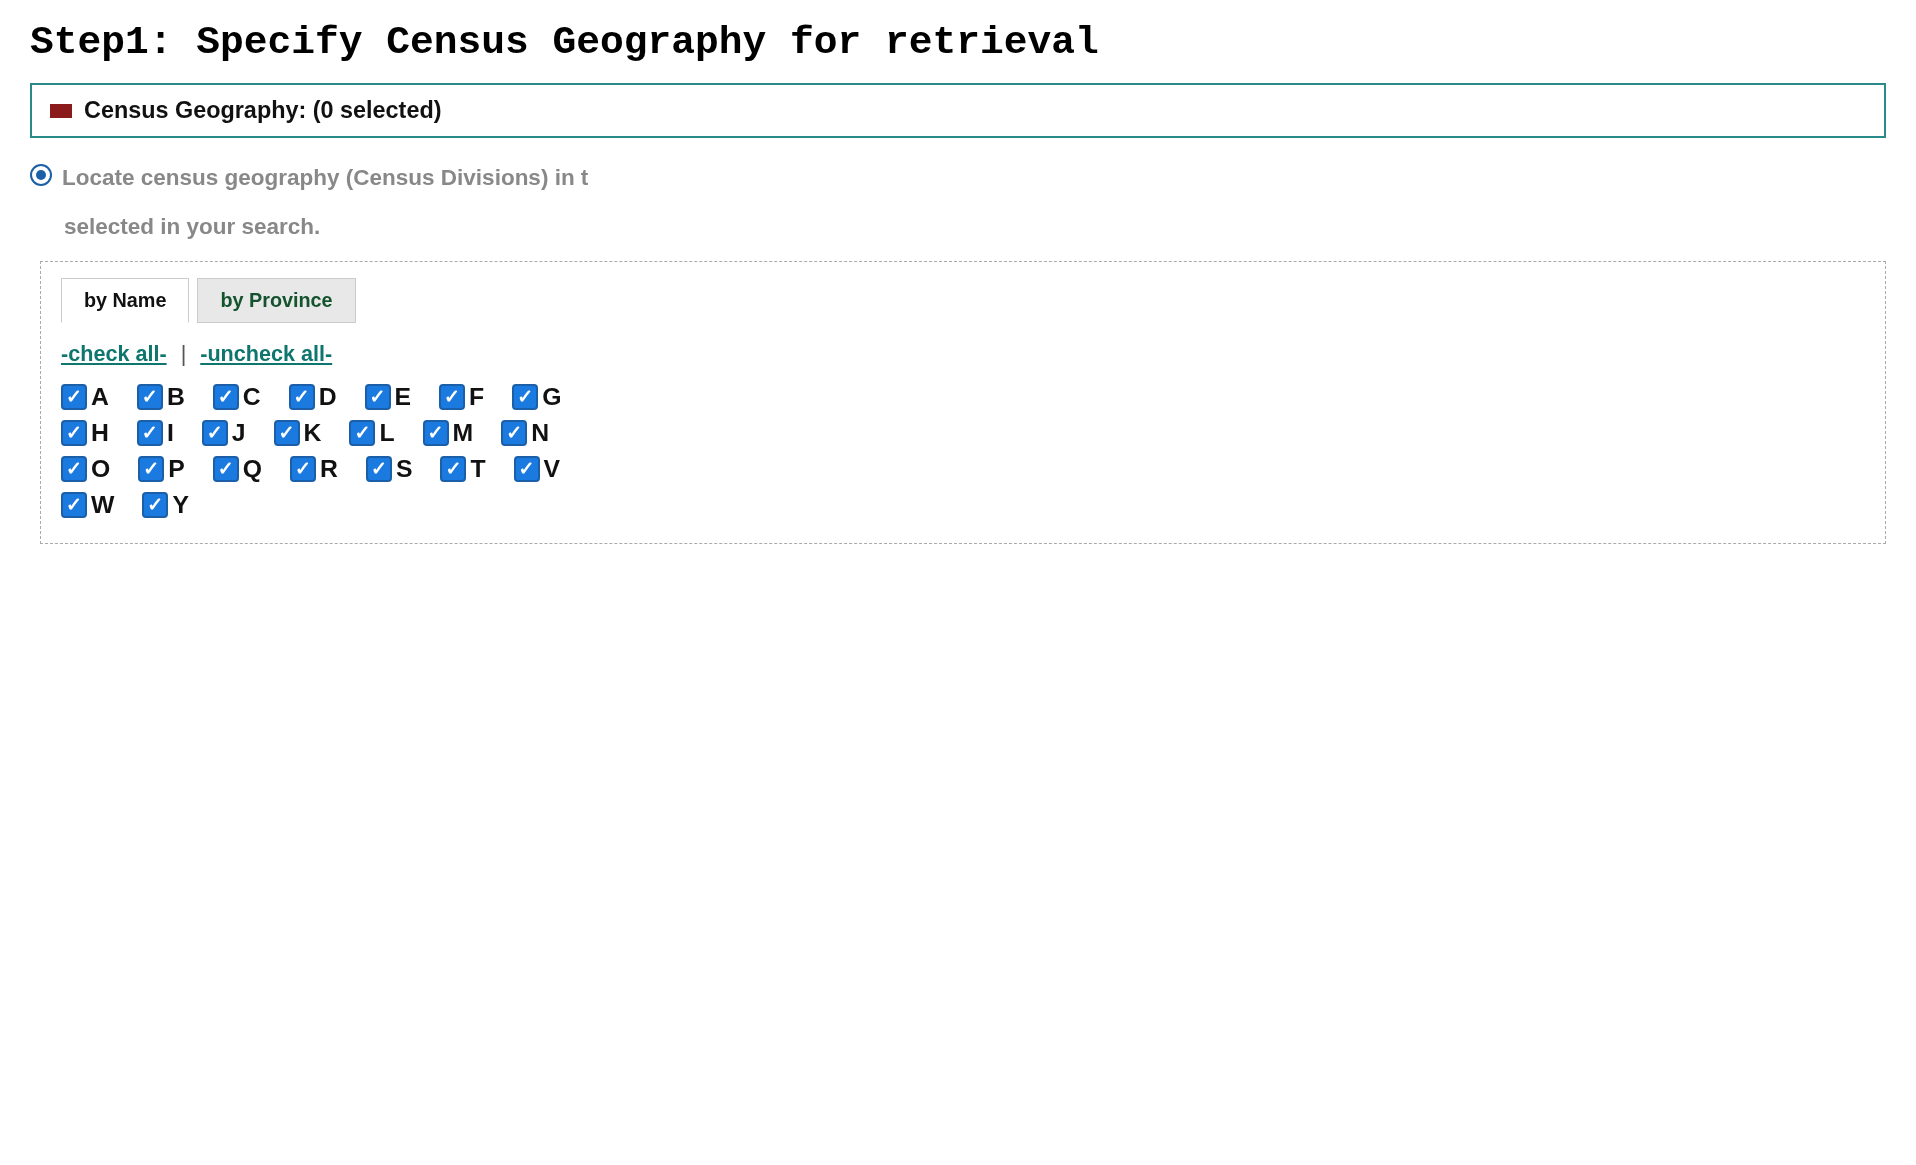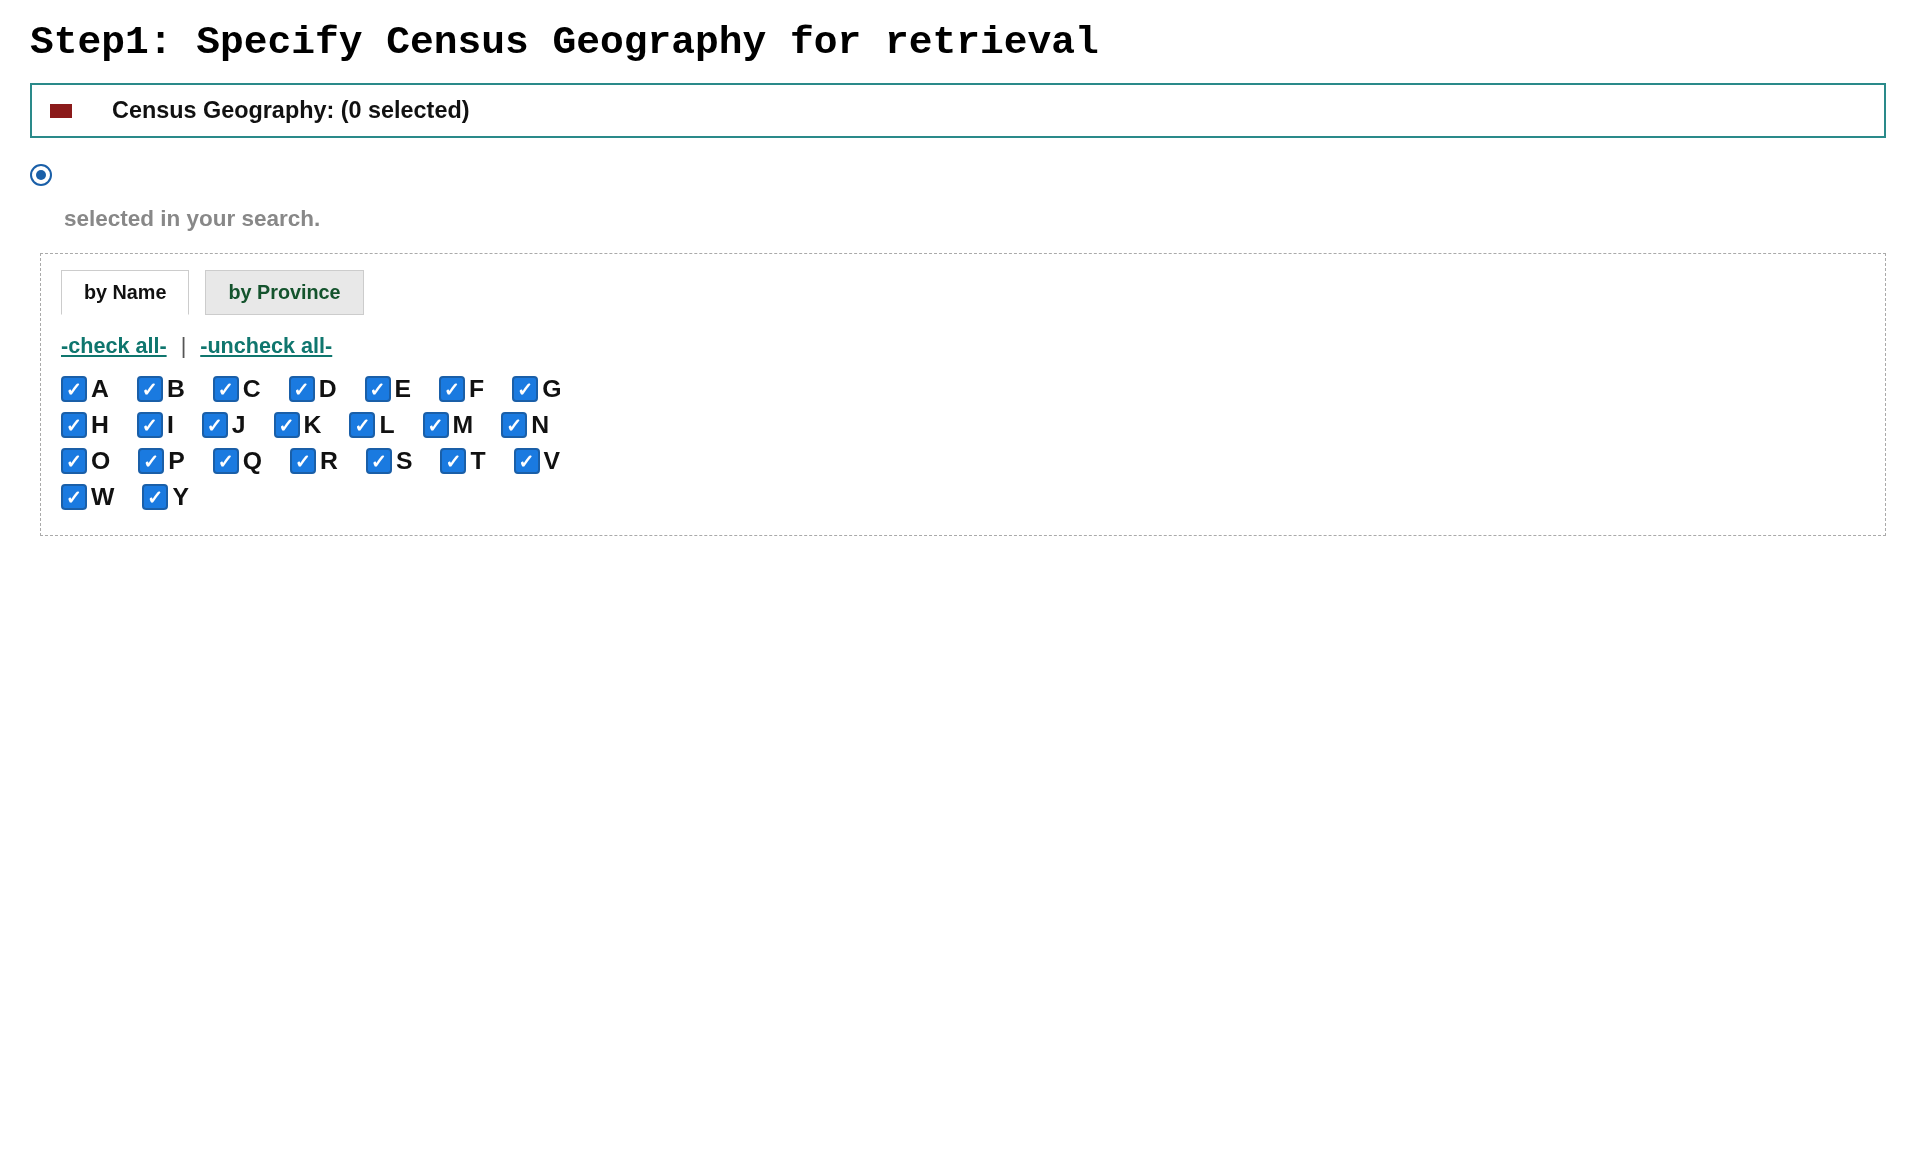--- a/index.html
+++ b/index.html
@@ -19,21 +19,20 @@
       font-family: 'Courier New', Courier, monospace;
     }
 
     .census-geography-box {
       border: 2px solid #2a8a8a;
       padding: 12px 18px;
       display: flex;
       align-items: center;
       margin-bottom: 24px;
       background: #fff;
-      gap: 28px;
     }
 
     .census-geography-icon {
       display: inline-block;
       width: 22px;
       height: 14px;
       background: #8b1a1a;
       margin-right: 12px;
       flex-shrink: 0;
     }
@@ -97,21 +96,21 @@
     .tab-container {
       border: 1px dashed #aaa;
       padding: 16px 20px 24px 20px;
       margin-left: 10px;
       background: #fff;
     }
 
     .tabs-row {
       display: flex;
       margin-bottom: 18px;
-      gap: 16px;
+      gap: 8px;
     }
 
     .tab {
       padding: 10px 22px;
       border: 1px solid #ccc;
       font-size: 1.1em;
       font-weight: bold;
       font-family: Arial, sans-serif;
       cursor: pointer;
       background: #fff;
@@ -205,20 +204,21 @@
   <span class="census-geography-icon"></span>
   <span class="census-geography-label">Census Geography: (0 selected)</span>
 </div>
 
 <div class="locate-section">
   <div class="radio-outer">
     <div class="radio-circle">
       <div class="radio-circle-inner"></div>
     </div>
   </div>
+  <span class="locate-text">Locate census geography (Census Divisions) in t</span>
 </div>
 <div class="locate-text-line2">selected in your search.</div>
 
 <br>
 
 <div class="tab-container">
 
   <div class="tabs-row">
     <div class="tab active">by Name</div>
     <div class="tab inactive">by Province</div>

